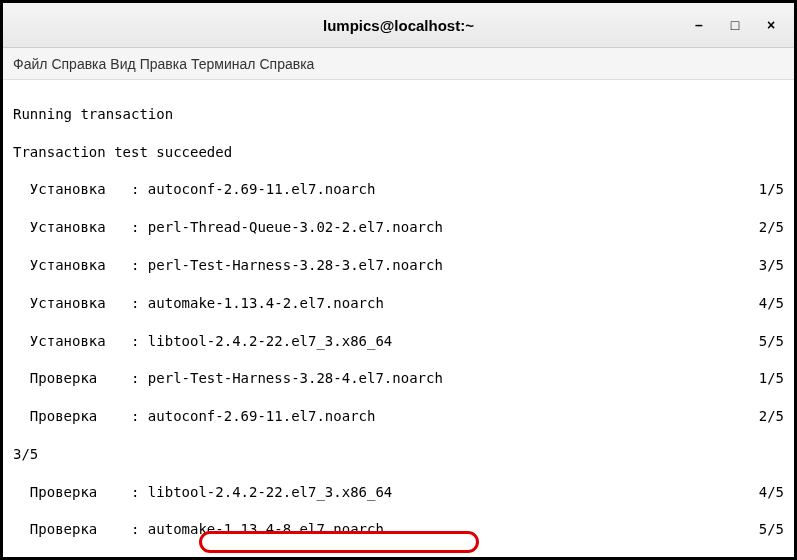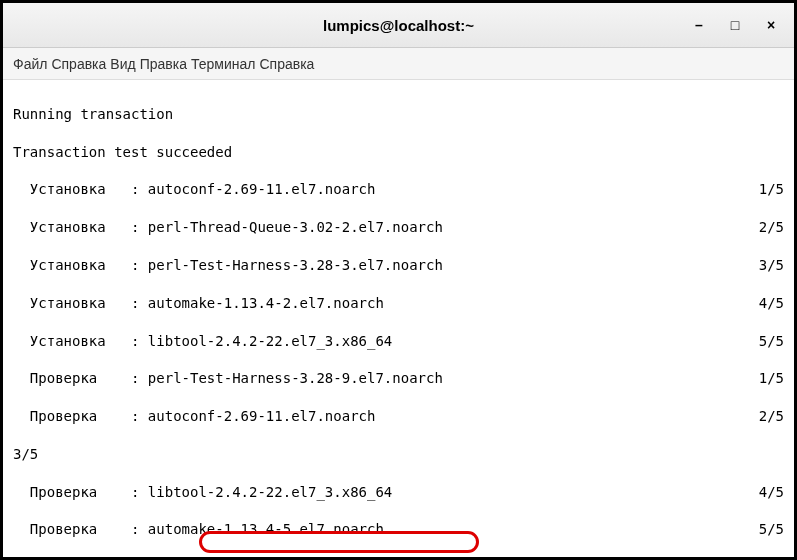--- a/index.html
+++ b/index.html
@@ -111,25 +111,25 @@
   </div>
 
   <div class="terminal">
 <div class="terminal-line">Running transaction</div>
 <div class="terminal-line">Transaction test succeeded</div>
 <div class="pkg-line"><span>  Установка   : autoconf-2.69-11.el7.noarch</span><span>1/5</span></div>
 <div class="pkg-line"><span>  Установка   : perl-Thread-Queue-3.02-2.el7.noarch</span><span>2/5</span></div>
 <div class="pkg-line"><span>  Установка   : perl-Test-Harness-3.28-3.el7.noarch</span><span>3/5</span></div>
 <div class="pkg-line"><span>  Установка   : automake-1.13.4-2.el7.noarch</span><span>4/5</span></div>
 <div class="pkg-line"><span>  Установка   : libtool-2.4.2-22.el7_3.x86_64</span><span>5/5</span></div>
-<div class="pkg-line"><span>  Проверка    : perl-Test-Harness-3.28-9.el7.noarch</span><span>1/5</span></div>
+<div class="pkg-line"><span>  Проверка    : perl-Test-Harness-3.28-4.el7.noarch</span><span>1/5</span></div>
 <div class="pkg-line"><span>  Проверка    : autoconf-2.69-11.el7.noarch</span><span>2/5</span></div>
 <div class="pkg-line"><span>3/5</span></div>
 <div class="pkg-line"><span>  Проверка    : libtool-2.4.2-22.el7_3.x86_64</span><span>4/5</span></div>
-<div class="pkg-line"><span>  Проверка    : automake-1.13.4-5.el7.noarch</span><span>5/5</span></div>
+<div class="pkg-line"><span>  Проверка    : automake-1.13.4-8.el7.noarch</span><span>5/5</span></div>
 <div class="terminal-line"></div>
 
 
 <div class="terminal-line"></div>
 
 
 
 <div class="terminal-line"></div>
 
 

